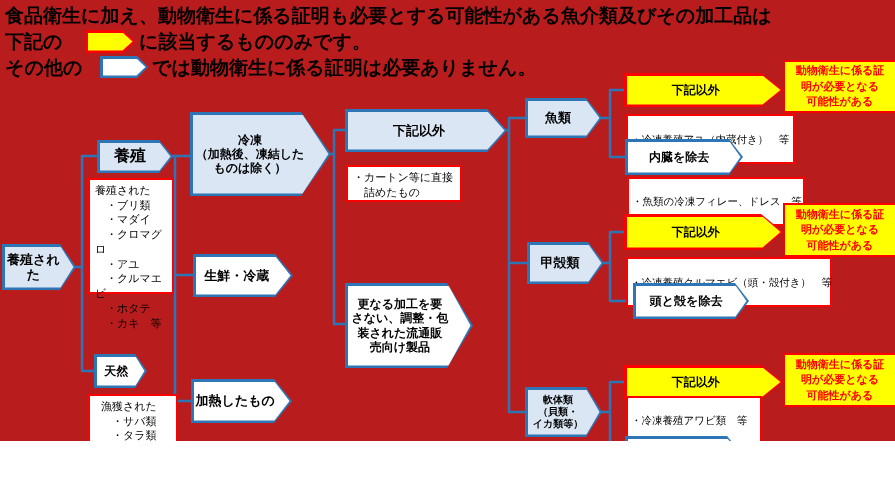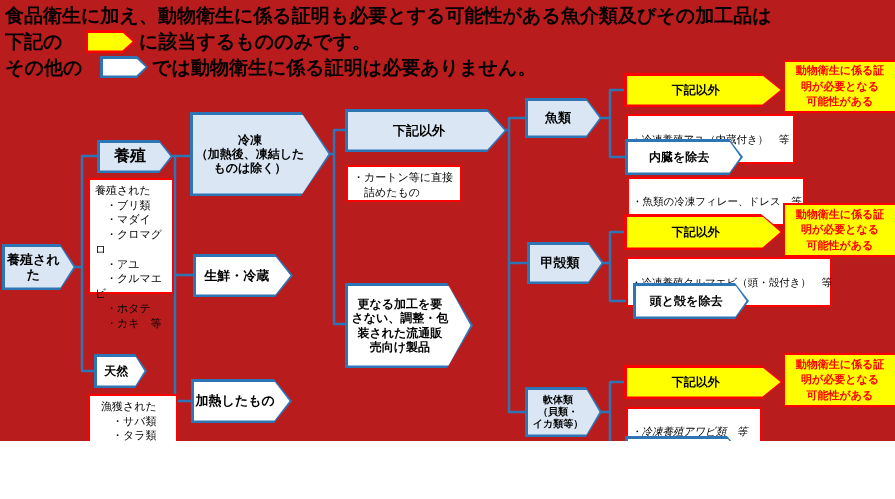--- a/index.html
+++ b/index.html
@@ -186,21 +186,21 @@
   </div>
 
   <div class="pent yel" style="left:624px;top:365px;width:159px;height:34px;--tip:22px;--tipi:18px;font-size:12px;">
     <div class="po"></div>
     <div class="pi"></div>
     <div class="lbl">下記以外</div>
   </div>
   <div class="ynote" style="left:783px;top:353px;width:110px;height:50px;">動物衛生に係る証
 明が必要となる
 可能性がある</div>
-  <div class="rbox nowrap" style="left:626px;top:407px;width:126px;height:20px;font-style:italic;">・冷凍養殖アワビ類　等</div>
+  <div class="rbox nowrap" style="left:626px;top:396px;width:126px;height:20px;">・冷凍養殖アワビ類　等</div>
   <div class="pent bluew" style="left:625px;top:436px;width:116px;height:33px;--tip:14px;--tipi:11px;font-size:12px;">
     <div class="po"></div>
     <div class="pi"></div>
     <div class="lbl">内臓を除去</div>
   </div>
   <div class="rbox nowrap" style="left:626px;top:484px;width:115px;height:21px;margin-left:20px;">・ホタテの玉冷　　等</div>
 
 </div>
 
 </body></html>

